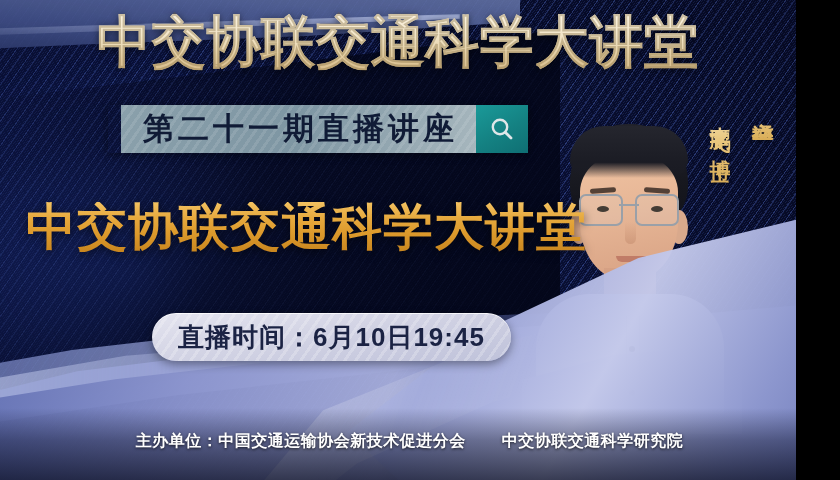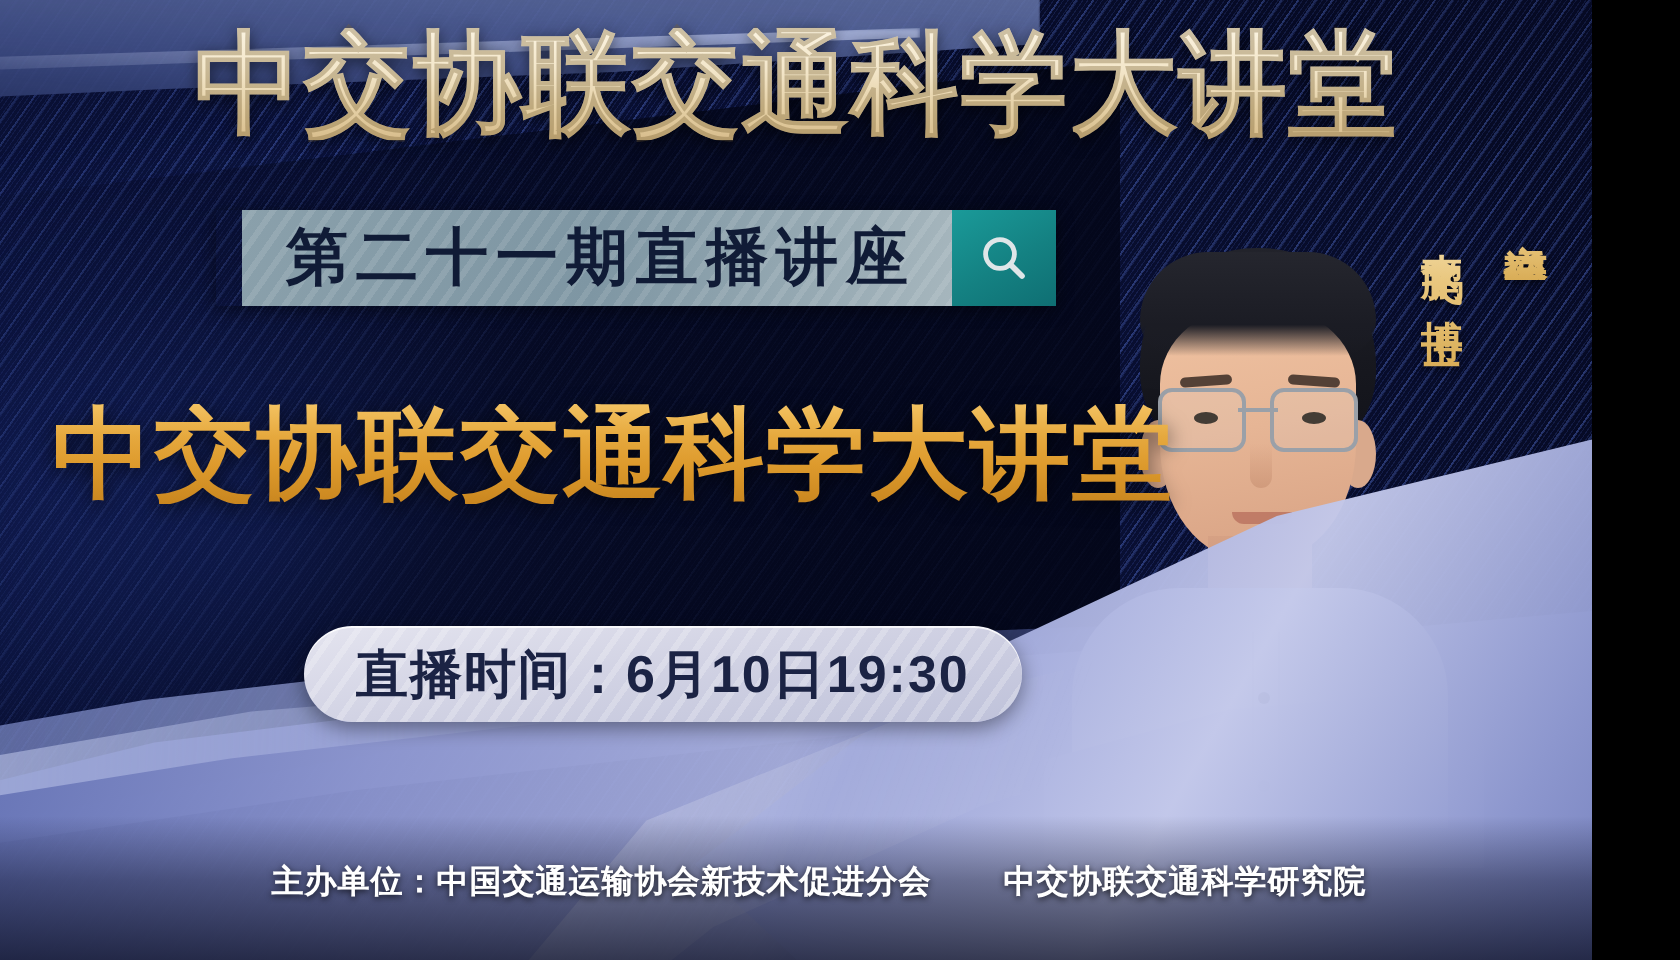--- a/index.html
+++ b/index.html
@@ -302,21 +302,21 @@
     <div class="sub-bar-icon">
       <svg width="26" height="26" viewBox="0 0 26 26" aria-hidden="true">
         <circle cx="11" cy="11" r="7.2" fill="none" stroke="#dfe6e8" stroke-width="2.4"></circle>
         <line x1="16.2" y1="16.2" x2="22" y2="22" stroke="#dfe6e8" stroke-width="2.8" stroke-linecap="round"></line>
       </svg>
     </div>
   </div>
 
   <div class="lecture-title">中交协联交通科学大讲堂</div>
 
-  <div class="time-pill">直播时间：6月10日19:30</div>
+  <div class="time-pill">直播时间：6月10日19:45</div>
 
   <div class="v-text v-org">交通运输部公路科学研究院</div>
   <div class="v-text v-name">李鹏飞　博士　副研究员</div>
 
   <div class="footer">
     <span>主办单位：中国交通运输协会新技术促进分会</span>
     <span class="gap"></span>
     <span>中交协联交通科学研究院</span>
   </div>
 

